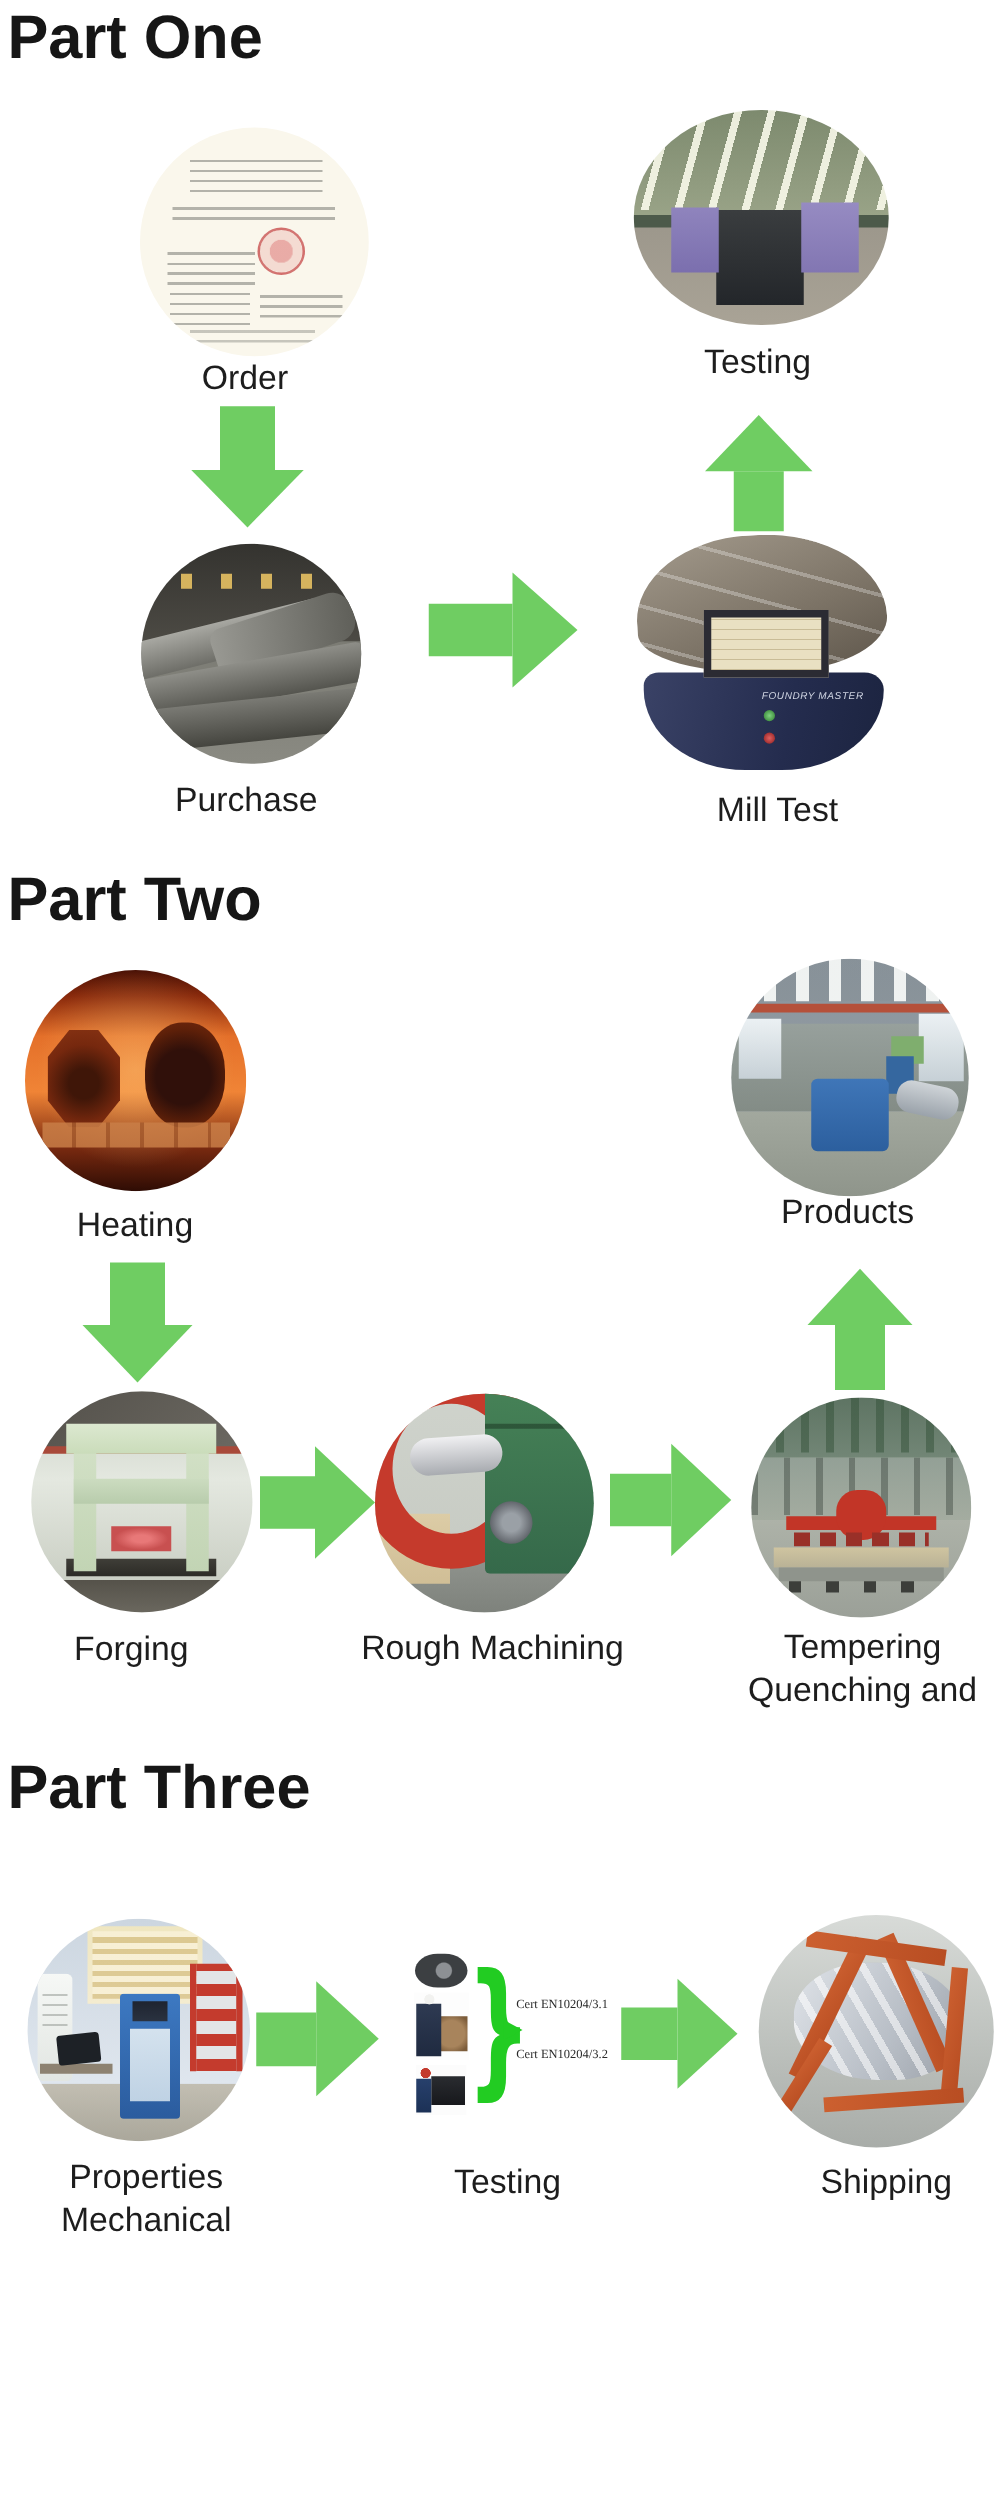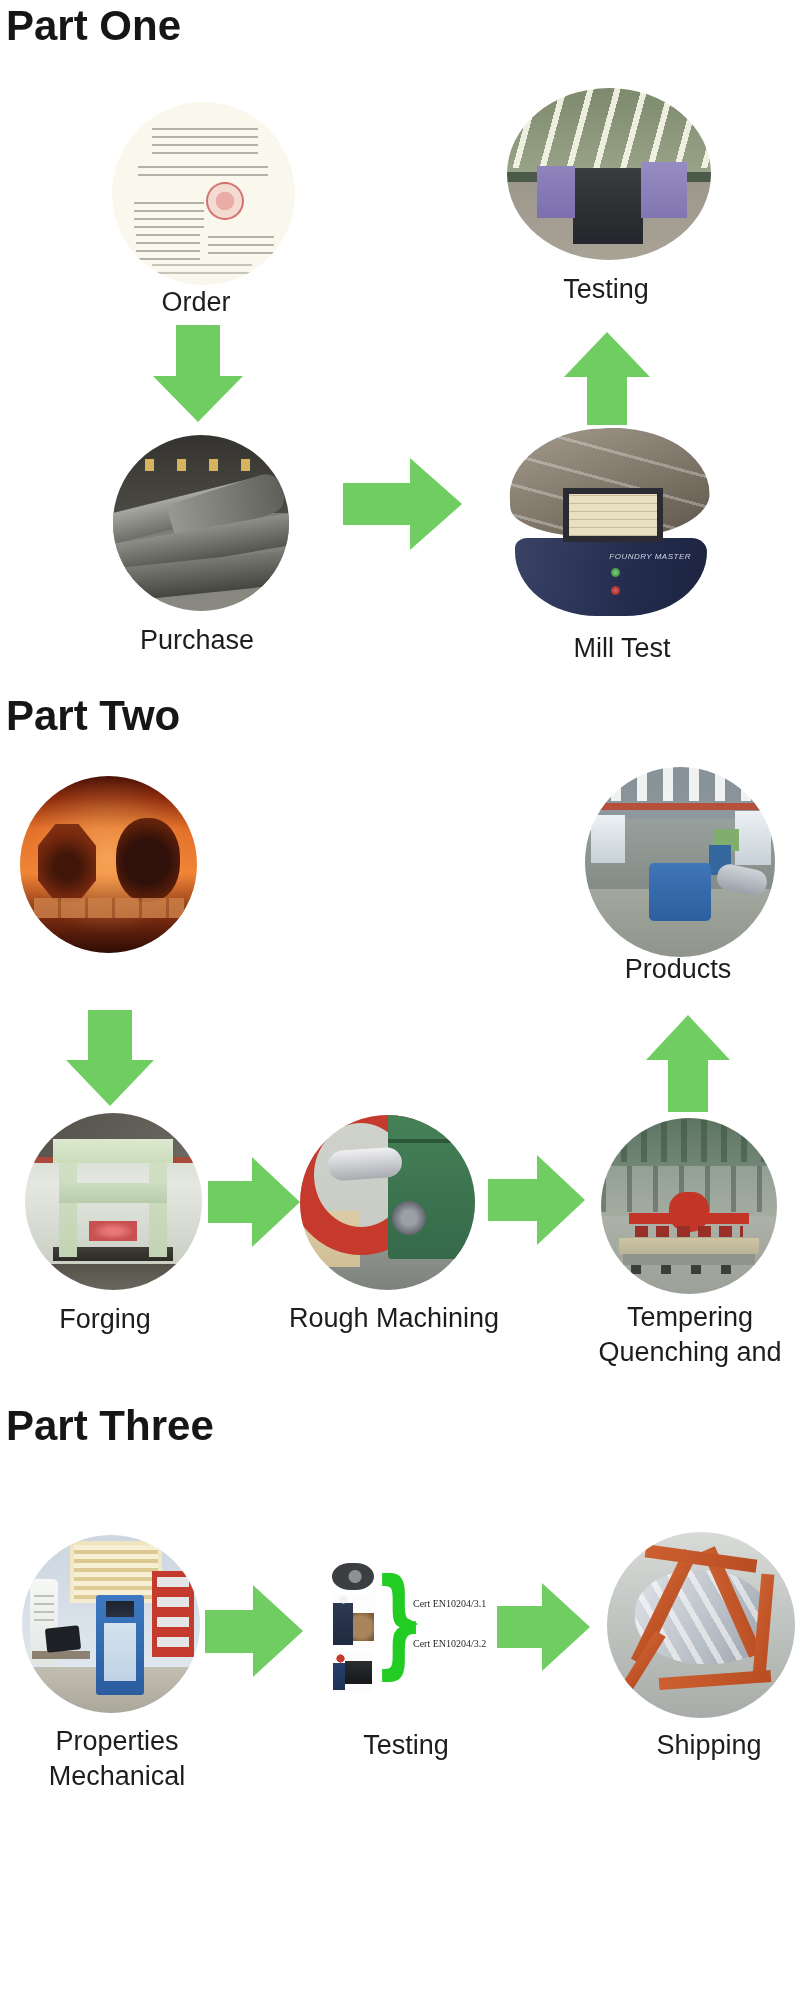--- a/index.html
+++ b/index.html
@@ -1,18 +1,18 @@
 <!DOCTYPE html>
 <html style="--arrow-green: #6fcd62; --brace-green: #22cc22; --text: #1d1d1d;"><head>
 <meta charset="utf-8">
 <style>
   html,body{margin:0;padding:0;background:#fff;}
   #canvas{position:relative;width:800px;height:2000px;background:#ffffff;overflow:hidden;
           font-family:"Liberation Sans",sans-serif;color:#1c1c1c;}
-  .section-title{position:absolute;font-size:42px;font-weight:600;color:#161616;line-height:1.15;white-space:nowrap;}
+  .section-title{position:absolute;font-size:49px;font-weight:600;color:#161616;line-height:1.15;white-space:nowrap;}
   .node-label{position:absolute;font-size:27px;font-weight:400;color:#1d1d1d;text-align:center;line-height:1.3;}
   .photo{position:absolute;overflow:hidden;}
   .round{border-radius:50%;}
   
   .arr{position:absolute;}
   .arr .shaft{position:absolute;background:var(--arrow-green,#6fcd62);}
   .arr .head{position:absolute;width:0;height:0;border-style:solid;border-color:transparent;}
   
   .arr.right .shaft{left:0;top:25px;height:42px;}
   .arr.right .head{right:0;top:0;border-top-width:46px;border-bottom-width:46px;border-right-width:0;
@@ -284,20 +284,21 @@
   </div>
   <div class="node-label" style="left:522px;top:631px;width:200px;">Mill Test</div>
 
   <div class="section-title" style="left:6px;top:692px;">Part Two</div>
 
   <div class="photo round heating-photo">
     <div class="heat-left"></div>
     <div class="heat-right"></div>
     <div class="heat-blocks"></div>
   </div>
+  <div class="node-label" style="left:8px;top:963px;width:200px;">Heating</div>
 
   <div class="photo round semifinished-photo">
     <div class="sf-green"></div>
     <div class="sf-blue2"></div>
     <div class="sf-silver"></div>
     <div class="sf-blue"></div>
   </div>
   <div class="node-label" style="left:568px;top:952px;width:220px;">
     <span class="lbl-line">Products</span>
   </div>

